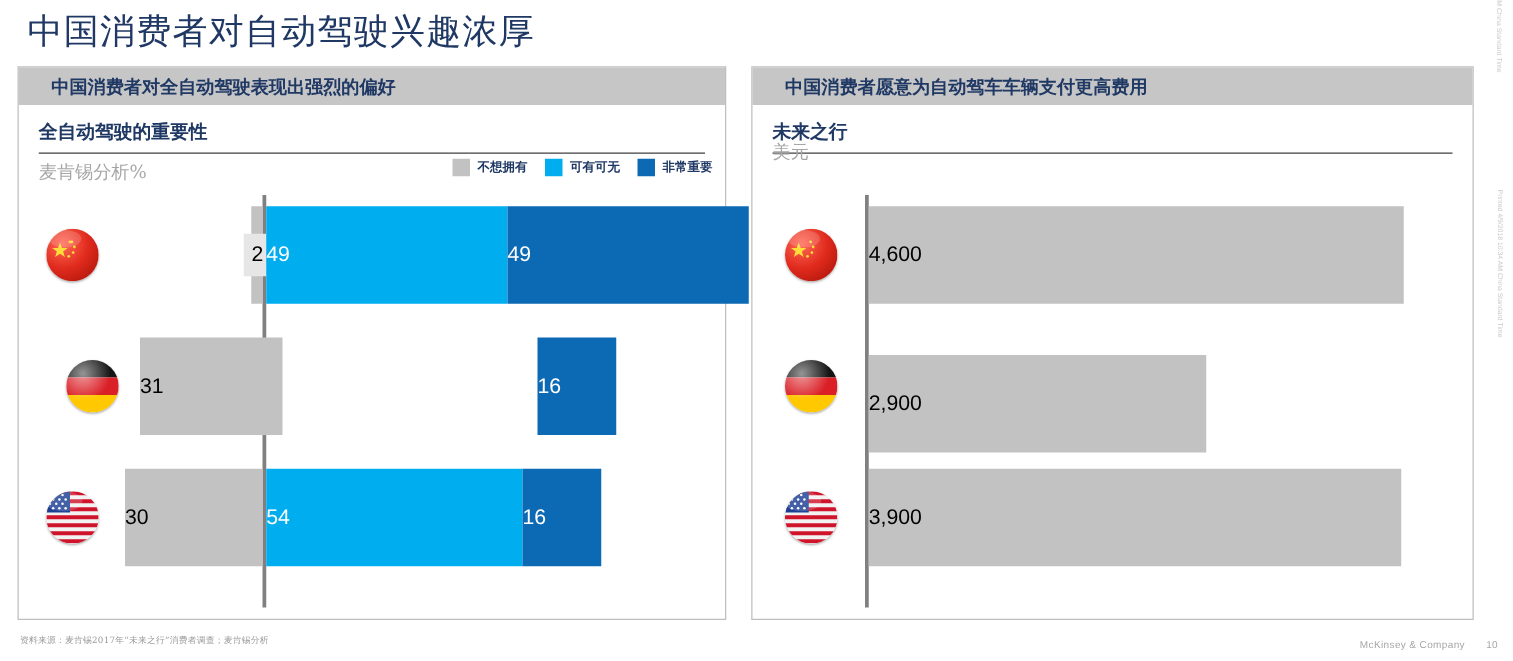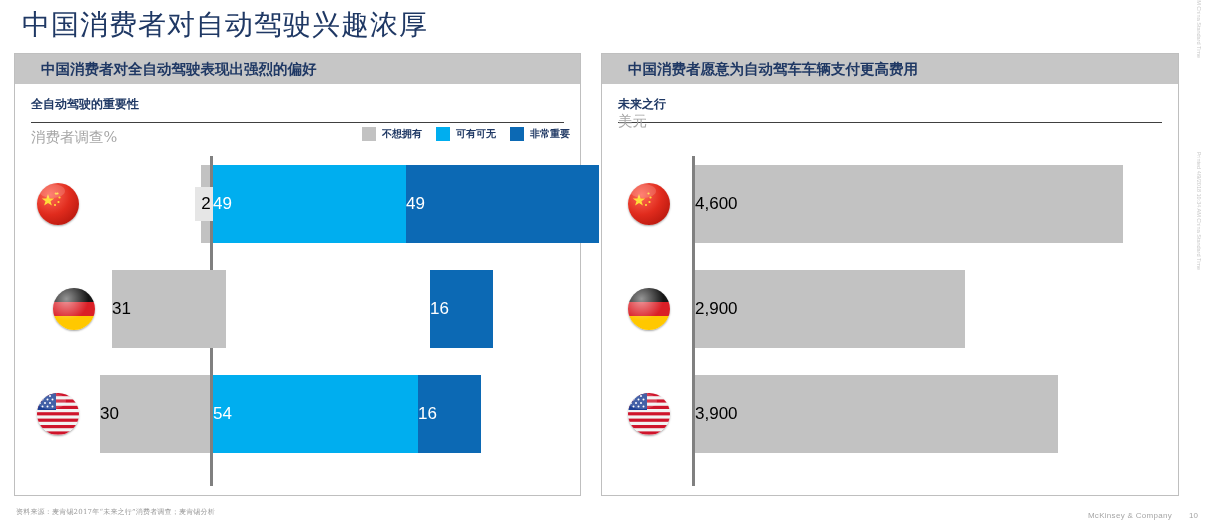--- a/index.html
+++ b/index.html
@@ -30,21 +30,21 @@
   .panel-head-text{
     font-family:"DejaVu Serif","Liberation Serif",serif;
     font-weight:bold;font-size:14.5px;color:#1f3864;white-space:nowrap;padding-left:16px;
   }
 
   .panel-body{position:relative;height:411px;}
 
   .sub-title{
     position:absolute;left:16px;top:12px;
     font-family:"DejaVu Serif","Liberation Serif",serif;
-    font-weight:bold;font-size:12px;color:#1f3864;
+    font-weight:bold;font-size:15px;color:#1f3864;
   }
   .rule{position:absolute;height:1px;background:#404040;}
   .unit{
     position:absolute;left:16px;
     font-family:"DejaVu Serif","Liberation Serif",serif;
     font-size:14.5px;color:#a6a6a6;
   }
 
   
   .legend{position:absolute;right:10px;top:43px;display:flex;align-items:center;gap:14px;}
@@ -110,21 +110,21 @@
   <div class="slide-title">中国消费者对自动驾驶兴趣浓厚</div>
 
   <div class="panel panel-left">
     <div class="panel-head">
       <span class="panel-head-text">中国消费者对全自动驾驶表现出强烈的偏好</span>
     </div>
     <div class="panel-body">
 
       <div class="sub-title">全自动驾驶的重要性</div>
       <div class="rule" style="left:16px;top:38px;width:533px;"></div>
-      <div class="unit" style="top:44px;">消费者调查%</div>
+      <div class="unit" style="top:44px;">麦肯锡分析%</div>
 
       <div class="legend">
         <div class="legend-item">
           <span class="legend-swatch" style="background:#c2c2c2;"></span>
           <span class="legend-label">不想拥有</span>
         </div>
         <div class="legend-item">
           <span class="legend-swatch" style="background:#00aeef;"></span>
           <span class="legend-label">可有可无</span>
         </div>
@@ -255,21 +255,21 @@
 
         <div class="row" style="left:0;top:186px;width:100%;">
           <div class="flag" style="left:26px;top:18px;">
             <div class="flag-inner">
               <div style="position:absolute;left:0;top:0;width:100%;height:33.4%;background:#151515;"></div>
               <div style="position:absolute;left:0;top:33.4%;width:100%;height:33.3%;background:#da1f26;"></div>
               <div style="position:absolute;left:0;top:66.7%;width:100%;height:33.3%;background:#ffc800;"></div>
               <div style="position:absolute;left:0;top:0;width:100%;height:100%;background:radial-gradient(circle at 32% 26%, rgba(255,255,255,.55) 0%, rgba(255,255,255,0) 52%);"></div>
             </div>
           </div>
-          <div class="bar" style="left:93px;width:270px;background:#c2c2c2;">
+          <div class="bar" style="left:93px;width:270px;background:#c2c2c2;margin-top:14px;">
             <span class="bar-val val-dark">2,900</span>
           </div>
         </div>
 
         <div class="row" style="left:0;top:291px;width:100%;">
           <div class="flag" style="left:26px;top:18px;">
             <svg viewBox="0 0 42 42" width="42" height="42">
               <rect width="42" height="42" fill="#f2f2f2"></rect>
               <g fill="#cf142b">
                 <rect y="0" width="42" height="3.2"></rect>
@@ -291,21 +291,21 @@
                 <circle cx="3" cy="10" r="1"></circle>
                   <circle cx="8" cy="10" r="1"></circle>
                   <circle cx="13" cy="10" r="1"></circle>
                 <circle cx="5.5" cy="13.5" r="1"></circle>
                   <circle cx="10.5" cy="13.5" r="1"></circle>
                   <circle cx="15.5" cy="13.5" r="1"></circle>
               </g>
               <ellipse cx="14" cy="8" rx="15" ry="8" fill="#ffffff" opacity=".18"></ellipse>
             </svg>
           </div>
-          <div class="bar" style="left:93px;width:363px;background:#c2c2c2;">
+          <div class="bar" style="left:93px;width:426px;background:#c2c2c2;">
             <span class="bar-val val-dark">3,900</span>
           </div>
         </div>
       </div>
     </div>
   </div>
 
   <div class="source">资料来源：麦肯锡2017年“未来之行”消费者调查；麦肯锡分析</div>
   <div class="brand">McKinsey &amp; Company</div>
   <div class="pageno">10</div>

